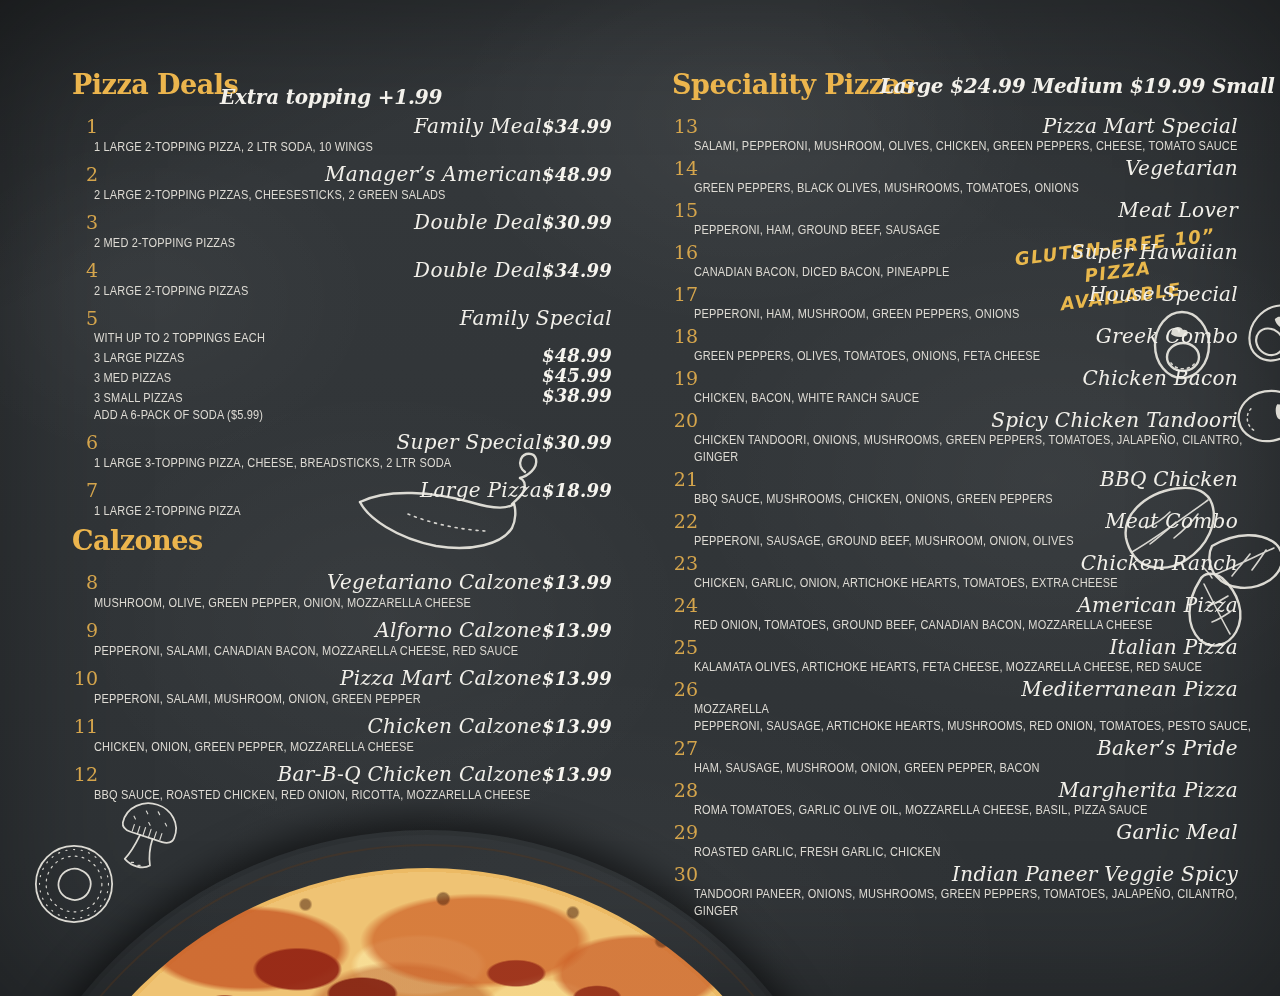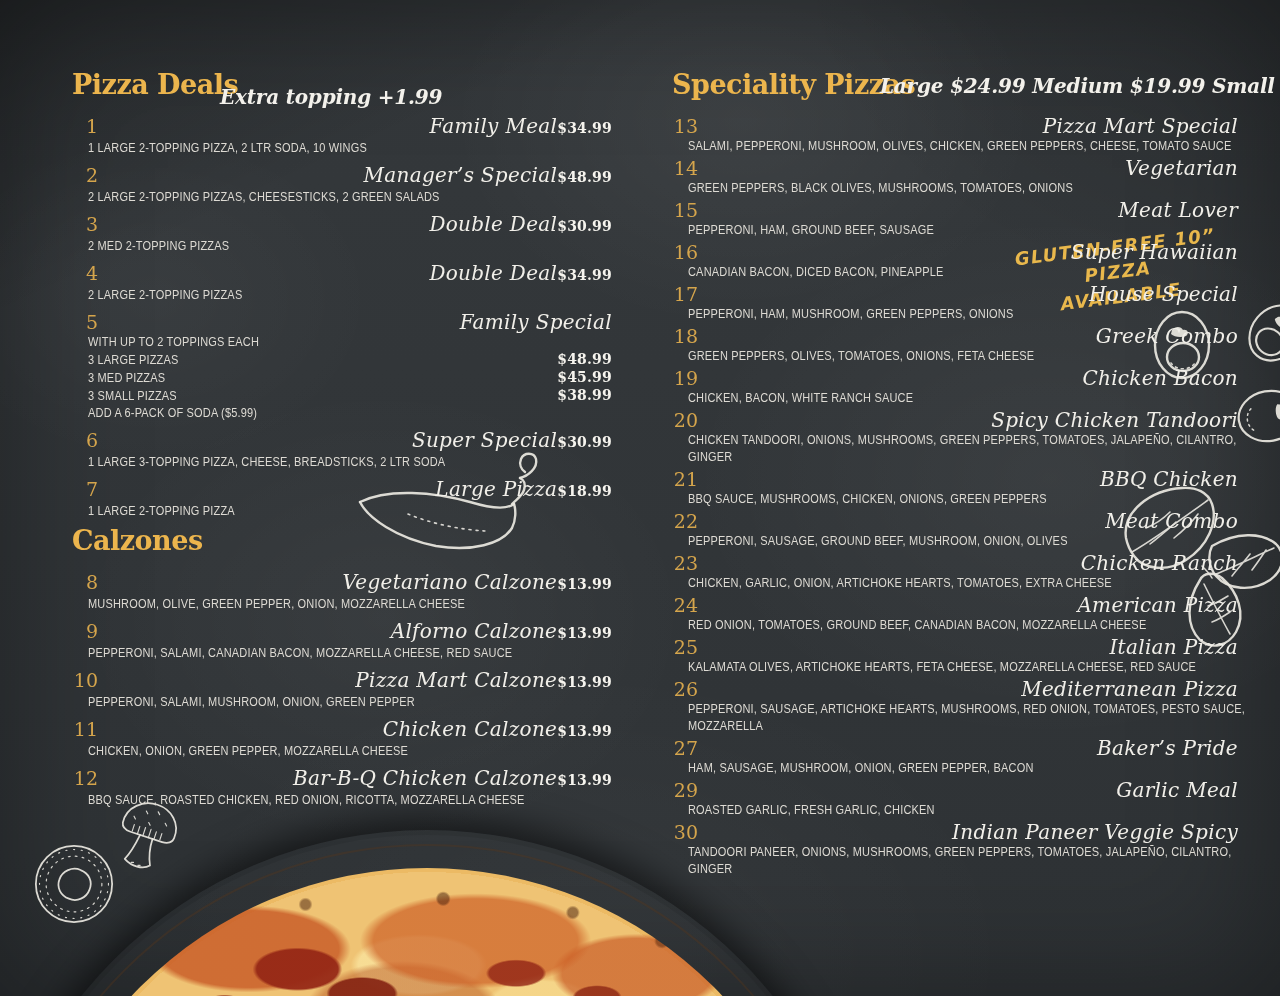--- a/index.html
+++ b/index.html
@@ -34,23 +34,23 @@
     font-size:20px;color:#f3f1eb;letter-spacing:-.2px;}
   .deals-note{left:148px;margin-top:11px;}
   .specials-note{left:208px;}
   .calzones-head{margin-top:6px;}
 
   .item-head{display:flex;align-items:baseline;line-height:24px;}
   .item-num{flex:0 0 26px;text-align:right;margin-right:12px;
     font-family:"DejaVu Serif",serif;font-size:19px;color:#d5a54c;}
   .item-name{flex:1;font-family:"DejaVu Serif",serif;font-style:italic;
     font-size:20px;color:#f1efe9;letter-spacing:.3px;white-space:nowrap;text-align:right;}
-  .item-price{font-family:"DejaVu Serif",serif;font-weight:700;
-    font-size:14px;color:#f6f4ee;letter-spacing:.2px;white-space:nowrap;}
-  .desc-row{display:flex;align-items:baseline;margin-left:16px;line-height:17px;}
+  .item-price{font-family:"DejaVu Serif",serif;font-style:italic;font-weight:700;
+    font-size:18px;color:#f6f4ee;letter-spacing:.2px;white-space:nowrap;}
+  .desc-row{display:flex;align-items:baseline;margin-left:22px;line-height:17px;}
   .desc{flex:1;font-size:12.5px;color:#dedbd4;letter-spacing:.2px;white-space:nowrap;
     transform:scaleX(.88);transform-origin:left center;}
   .col-left .item{margin-bottom:6px;}
   .col-right .item{margin-bottom:1px;}
 
   
   .badge{position:absolute;left:1008px;top:234px;width:220px;z-index:3;
     transform:rotate(-7deg);text-align:center;color:#e9b84c;
     font-family:"DejaVu Sans",sans-serif;font-style:italic;font-weight:700;
     font-size:18px;line-height:25px;letter-spacing:1.4px;}
@@ -186,21 +186,21 @@
             <span class="item-name">Family Meal</span>
             <span class="item-price">$34.99</span>
           </div>
           <div class="desc-row">
             <span class="desc">1 LARGE 2-TOPPING PIZZA, 2 LTR SODA, 10 WINGS</span>
           </div>
         </div>
         <div class="item">
           <div class="item-head">
             <span class="item-num">2</span>
-            <span class="item-name">Manager’s Special</span>
+            <span class="item-name">Manager’s American</span>
             <span class="item-price">$48.99</span>
           </div>
           <div class="desc-row">
             <span class="desc">2 LARGE 2-TOPPING PIZZAS, CHEESESTICKS, 2 GREEN SALADS</span>
           </div>
         </div>
         <div class="item">
           <div class="item-head">
             <span class="item-num">3</span>
             <span class="item-name">Double Deal</span>
@@ -448,37 +448,46 @@
           <div class="desc-row">
             <span class="desc">KALAMATA OLIVES, ARTICHOKE HEARTS, FETA CHEESE, MOZZARELLA CHEESE, RED SAUCE</span>
           </div>
         </div>
         <div class="item">
           <div class="item-head">
             <span class="item-num">26</span>
             <span class="item-name">Mediterranean Pizza</span>
           </div>
           <div class="desc-row">
+            <span class="desc">MOZZARELLA</span>
+          </div>
+          <div class="desc-row">
             <span class="desc">PEPPERONI, SAUSAGE, ARTICHOKE HEARTS, MUSHROOMS, RED ONION, TOMATOES, PESTO SAUCE,</span>
-          </div>
-          <div class="desc-row">
-            <span class="desc">MOZZARELLA</span>
           </div>
         </div>
         <div class="item">
           <div class="item-head">
             <span class="item-num">27</span>
             <span class="item-name">Baker’s Pride</span>
           </div>
           <div class="desc-row">
             <span class="desc">HAM, SAUSAGE, MUSHROOM, ONION, GREEN PEPPER, BACON</span>
           </div>
         </div>
         <div class="item">
           <div class="item-head">
+            <span class="item-num">28</span>
+            <span class="item-name">Margherita Pizza</span>
+          </div>
+          <div class="desc-row">
+            <span class="desc">ROMA TOMATOES, GARLIC OLIVE OIL, MOZZARELLA CHEESE, BASIL, PIZZA SAUCE</span>
+          </div>
+        </div>
+        <div class="item">
+          <div class="item-head">
             <span class="item-num">29</span>
             <span class="item-name">Garlic Meal</span>
           </div>
           <div class="desc-row">
             <span class="desc">ROASTED GARLIC, FRESH GARLIC, CHICKEN</span>
           </div>
         </div>
         <div class="item">
           <div class="item-head">
             <span class="item-num">30</span>

